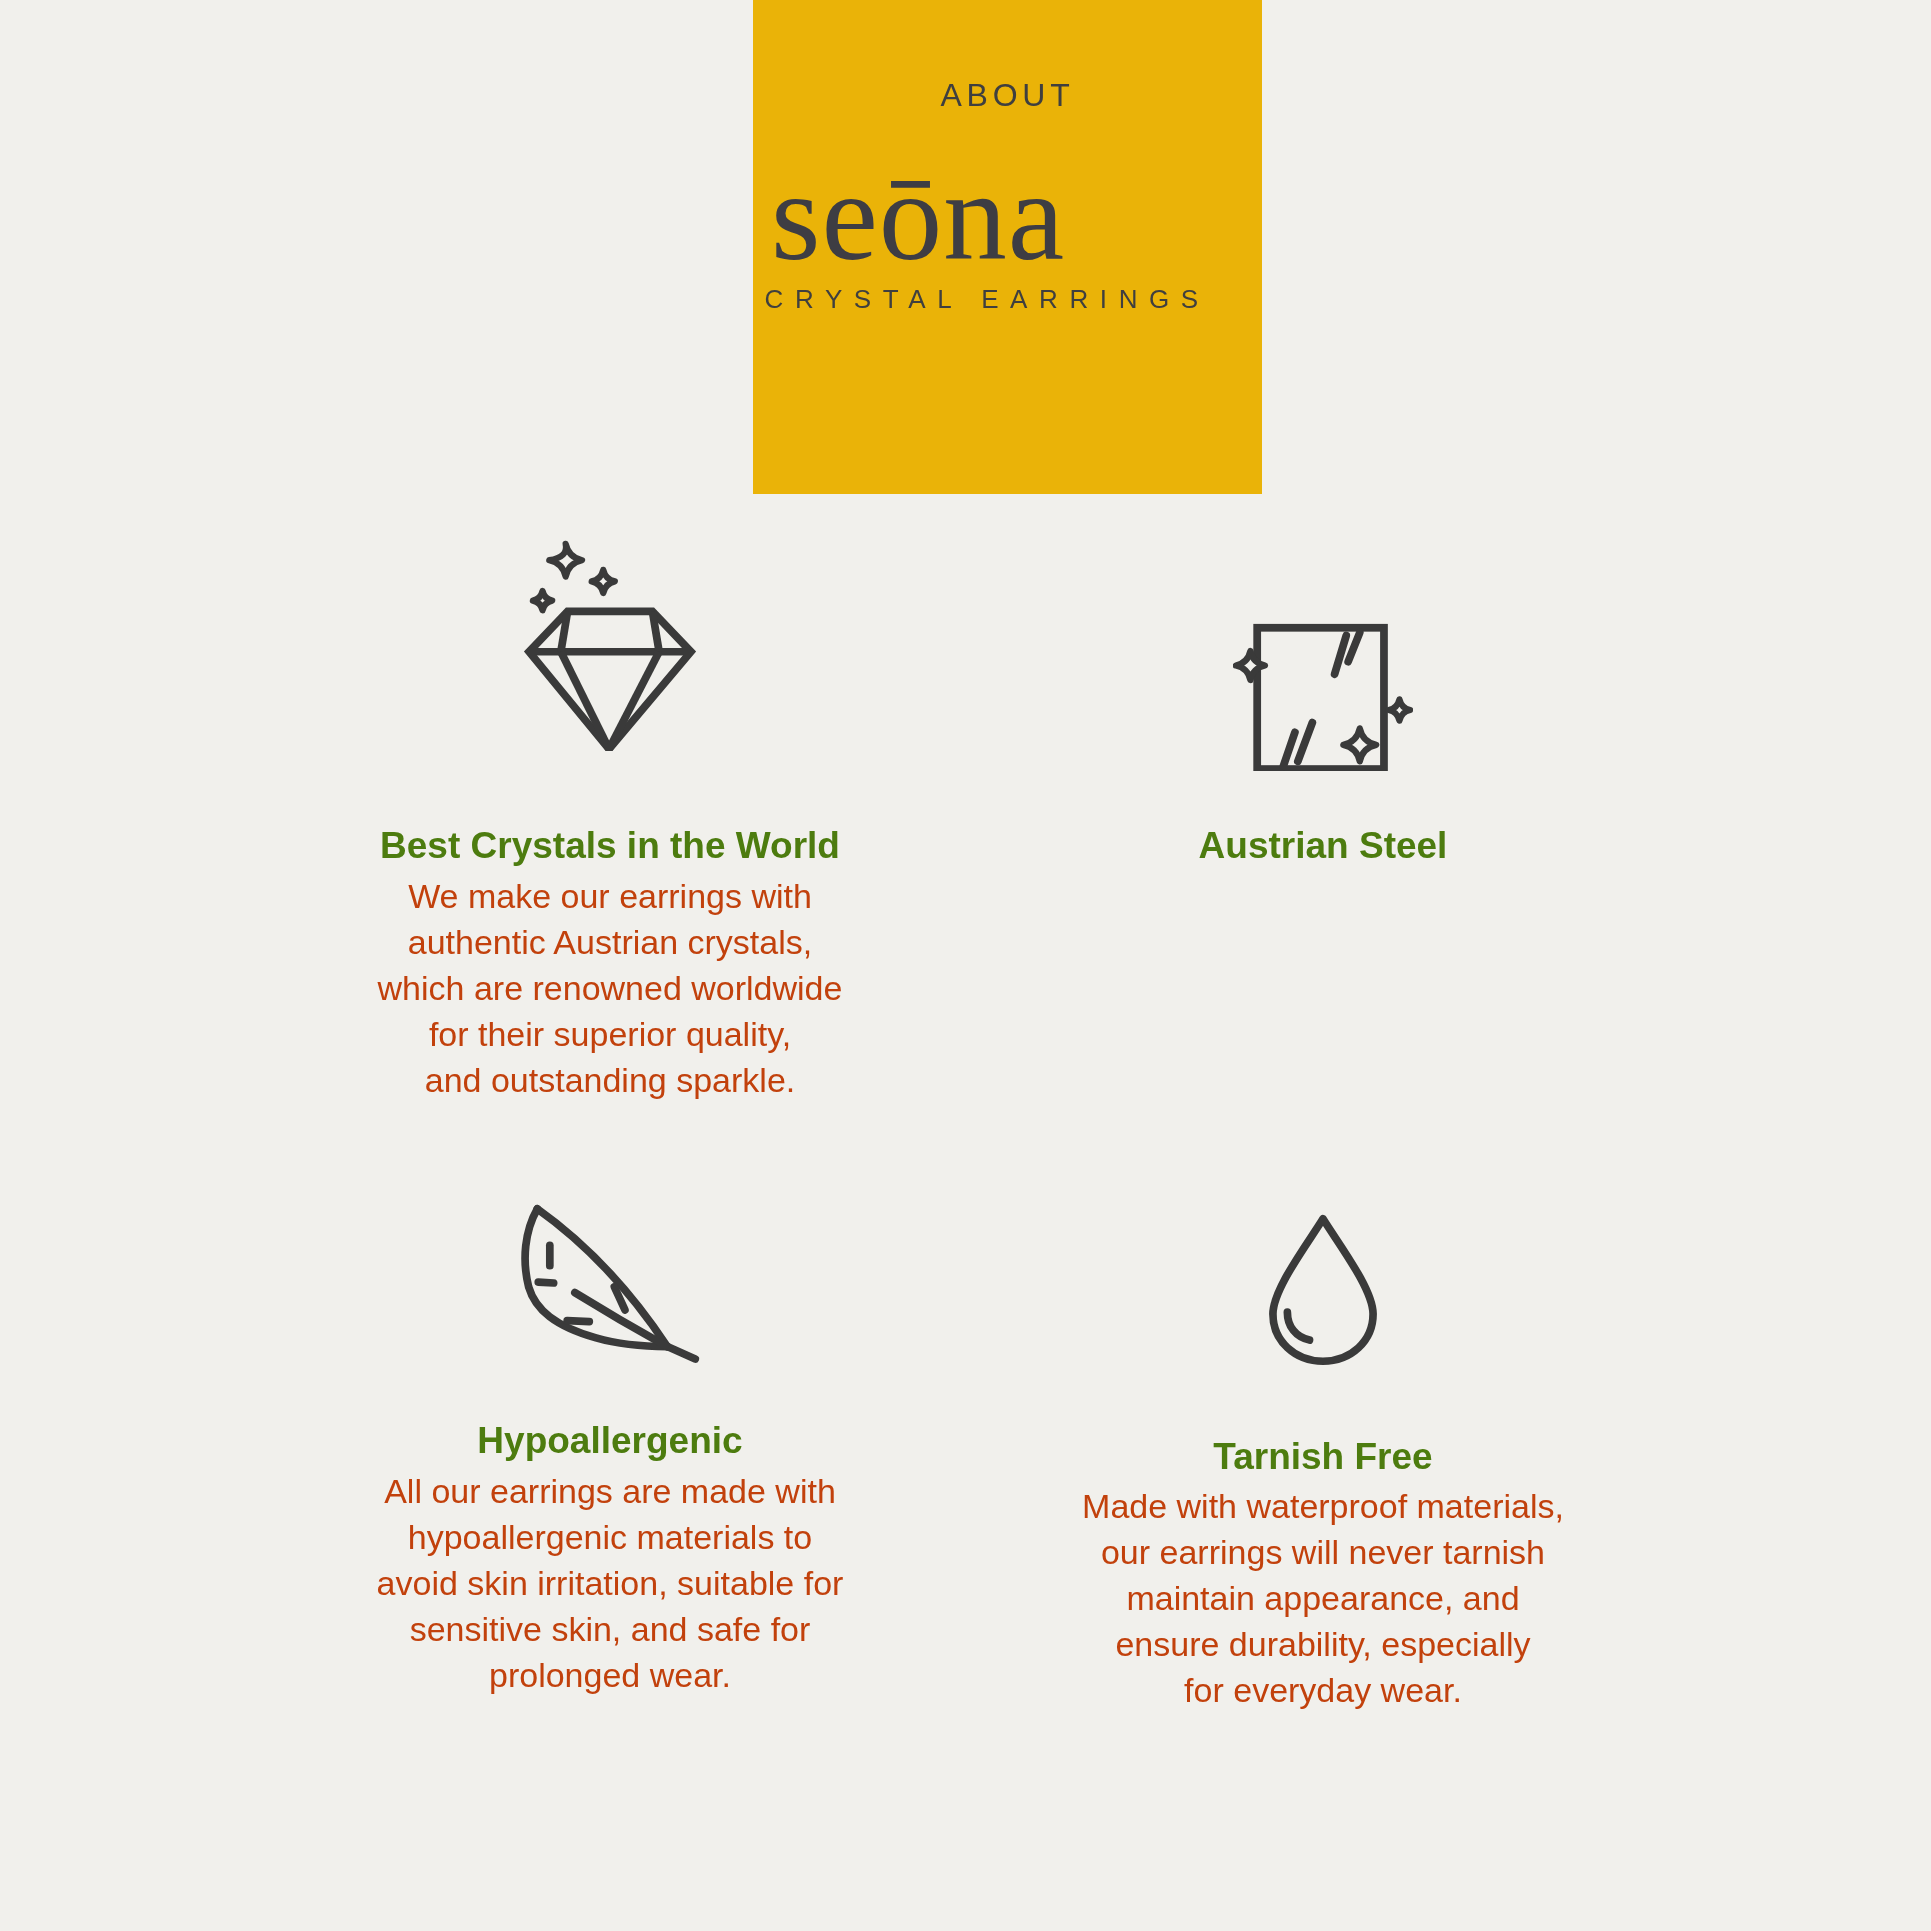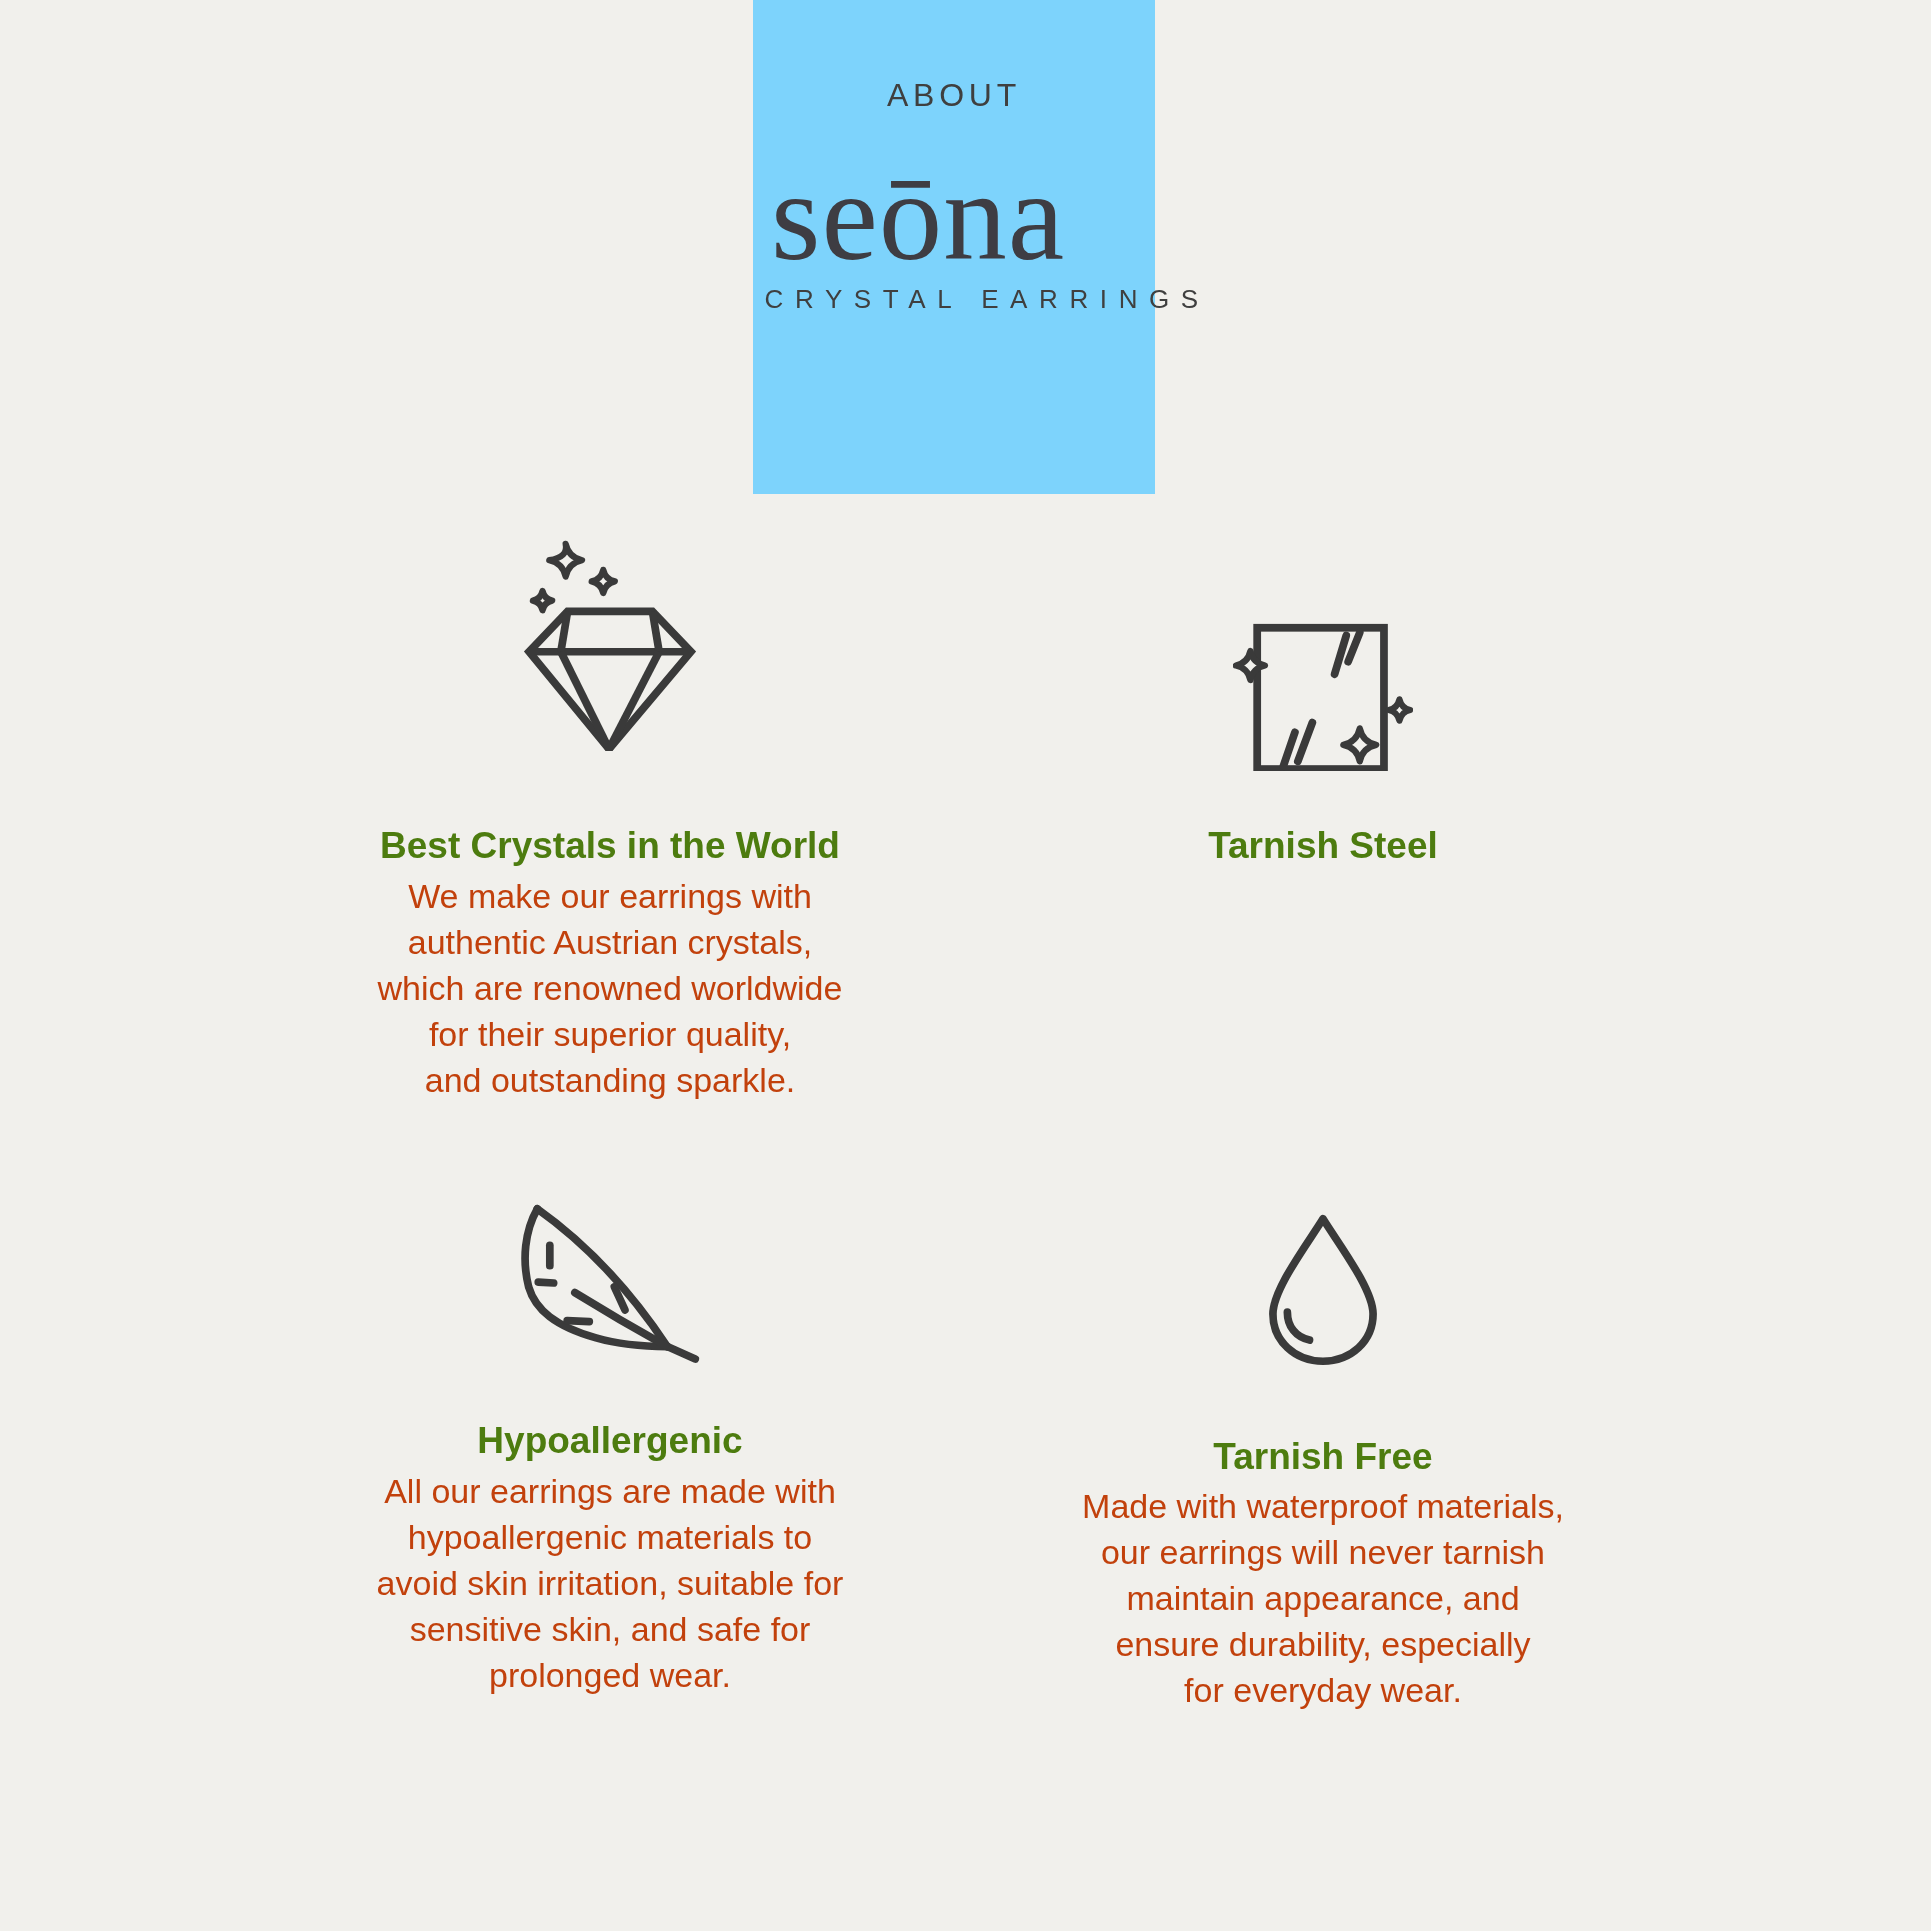--- a/index.html
+++ b/index.html
@@ -10,23 +10,23 @@
     background: #f1f0ec;
     font-family: "Liberation Sans", sans-serif;
     color: #3e3e3e;
     overflow: hidden;
   }
 
   .header-card {
     position: absolute;
     left: 753px;
     top: 0;
-    width: 402px;
+    width: 509px;
     height: 494px;
-    background: #7dd3fc;
+    background: #eab308;
   }
   .about-label {
     position: absolute;
     top: 77px;
     left: 0;
     width: 100%;
     text-align: center;
     font-size: 32px;
     letter-spacing: 4.8px;
     color: #3f3f3f;
@@ -138,21 +138,21 @@
       <rect class="stroke" x="25" y="7" width="131" height="146"></rect>
       <path class="stroke stroke-round" d="M105,55 L117,15"></path>
       <path class="stroke stroke-round" d="M119,42 L131,12"></path>
       <path class="stroke stroke-round" d="M52,150 L64,115"></path>
       <path class="stroke stroke-round" d="M67,145 L82,105"></path>
       <path class="sparkle" d="M18,31 Q20.7,43.3 33,46 Q20.7,48.7 18,61 Q15.3,48.7 3,46 Q15.3,43.3 18,31 Z"></path>
       <path class="sparkle" d="M172,81 Q174,90 183,92 Q174,94 172,103 Q170,94 161,92 Q170,90 172,81 Z"></path>
       <path class="sparkle" d="M131,111 Q134,125 148,128 Q134,131 131,145 Q128,131 114,128 Q128,125 131,111 Z"></path>
     </svg>
   </div>
-  <div class="feature-title">Tarnish Steel</div>
+  <div class="feature-title">Austrian Steel</div>
 </div>
 
 <div class="feature f3">
   <div class="feature-icon-wrap">
     <svg width="183" height="166" viewBox="0 0 190 172">
       <path class="stroke stroke-round" d="M19,9 Q95,63 154,152"></path>
       <path class="stroke stroke-round" d="M19,9 C6,32 3,62 10,90 C17,114 38,131 80,143 C104,150 132,152 154,152"></path>
       <path class="stroke stroke-round" d="M154,152 L183,165"></path>
       <path class="stroke stroke-round" d="M58,96 Q105,125 152,151"></path>
       <path class="stroke stroke-round" d="M32,47 L32,68"></path>

